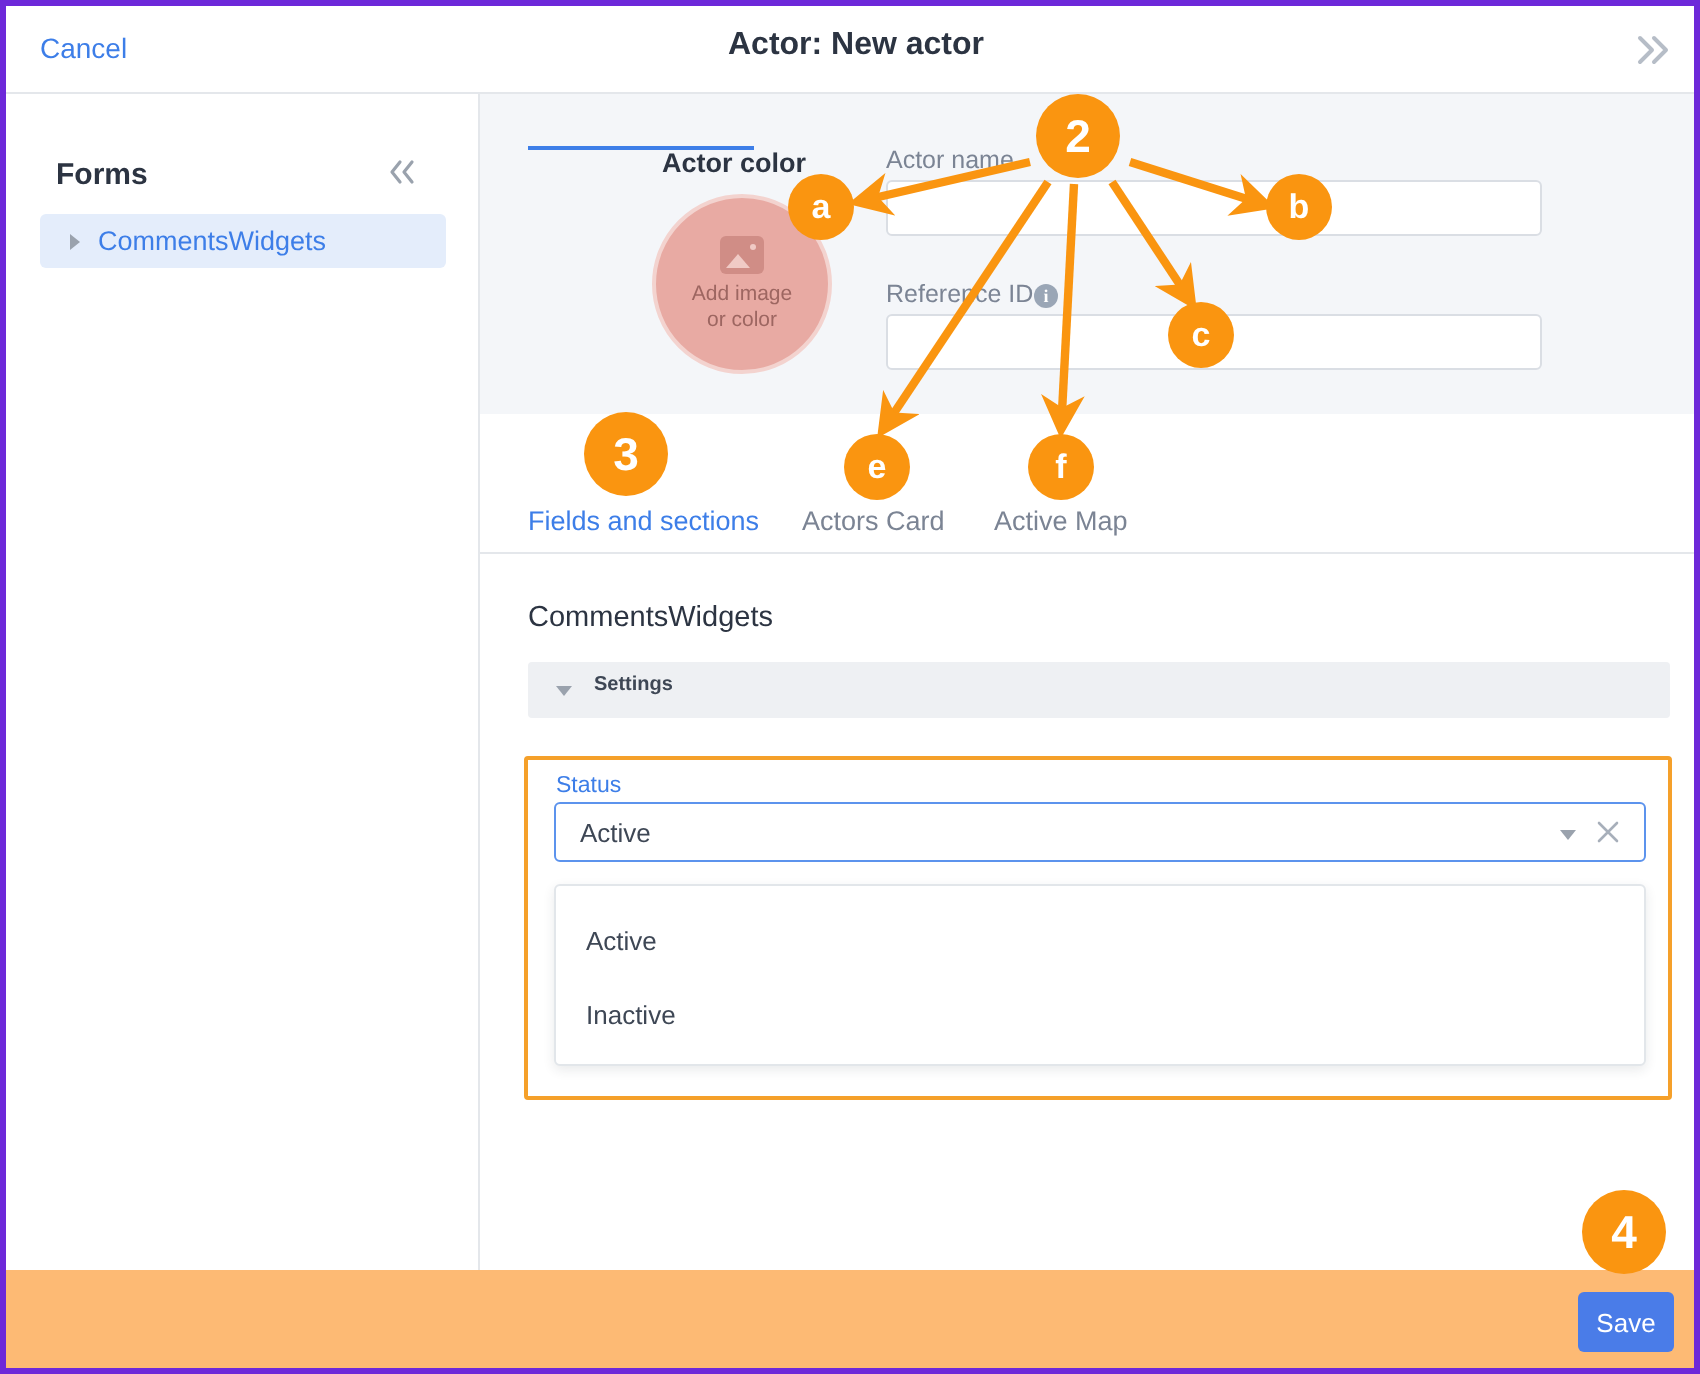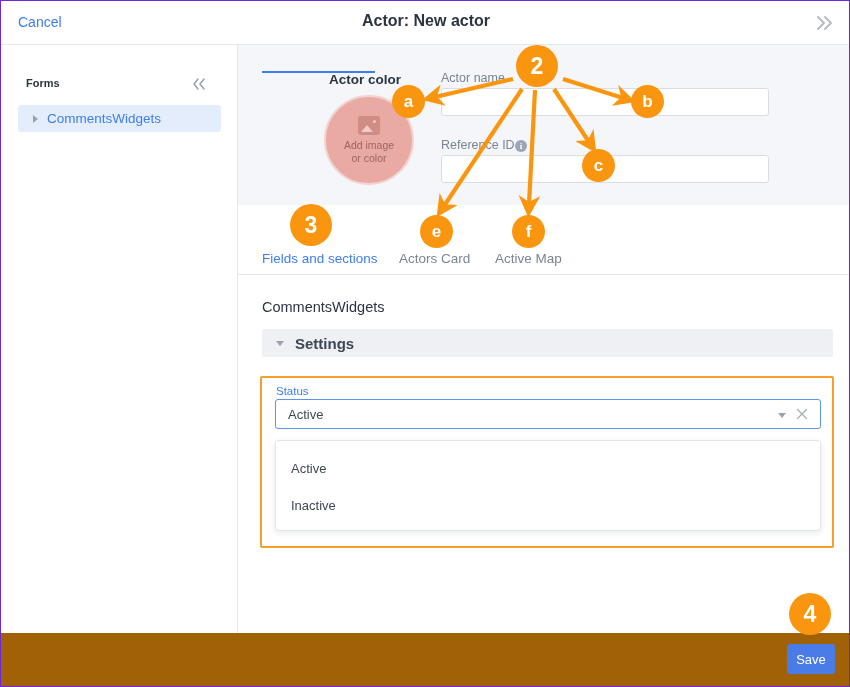--- a/index.html
+++ b/index.html
@@ -9,22 +9,22 @@
   }
   body {
     font-family: "Liberation Sans", sans-serif;
     -webkit-font-smoothing: antialiased;
   }
   #app {
     position: relative;
     width: 850px;
     height: 687px;
     overflow: hidden;
-    background: #a16207;
-    border: 1px solid #6d28d9;
+    background: #fdba74;
+    border: 3px solid #6d28d9;
     box-sizing: border-box;
   }
 
   
   .header {
     position: absolute;
     left: 0; top: 0;
     width: 850px;
     height: 44px;
     background: #ffffff;
@@ -60,21 +60,21 @@
     left: 0; top: 44px;
     width: 237px;
     height: 588px;
     background: #ffffff;
     border-right: 1px solid #e4e7eb;
     box-sizing: border-box;
   }
   .sidebar-title {
     position: absolute;
     left: 25px; top: 32px;
-    font-size: 11px;
+    font-size: 15px;
     font-weight: bold;
     color: #2c3442;
   }
   .sidebar-collapse {
     position: absolute;
     right: 28px; top: 30px;
     width: 20px; height: 18px;
     color: #9aa2ad;
     cursor: pointer;
   }
@@ -247,21 +247,21 @@
     position: absolute;
     left: 14px; top: 12px;
     width: 0; height: 0;
     border-top: 5px solid #9aa2ad;
     border-left: 4px solid transparent;
     border-right: 4px solid transparent;
   }
   .section-label {
     position: absolute;
     left: 33px; top: 6px;
-    font-size: 15px;
+    font-size: 10px;
     font-weight: bold;
     color: #3e4755;
   }
 
   
   .status-region {
     position: absolute;
     left: 22px; top: 101px;
     width: 574px; height: 172px;
     border: 2px solid #f5a02a;

